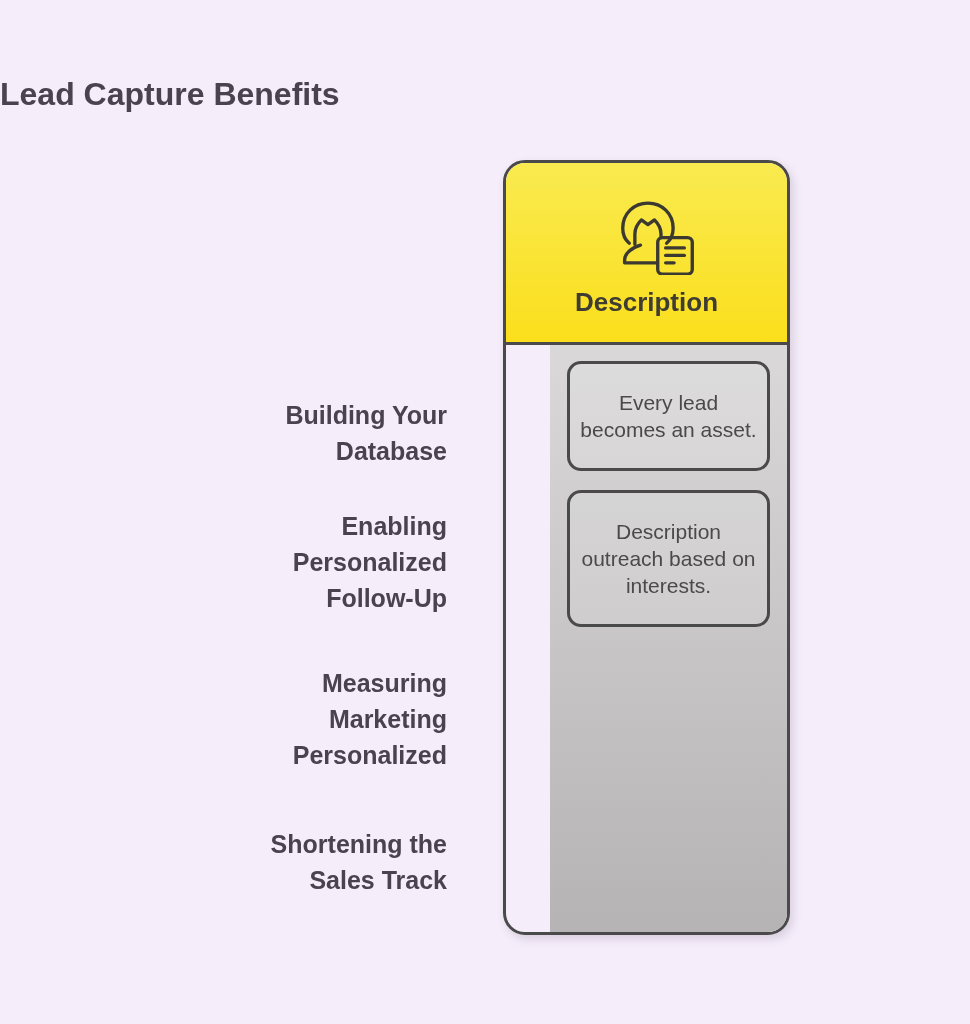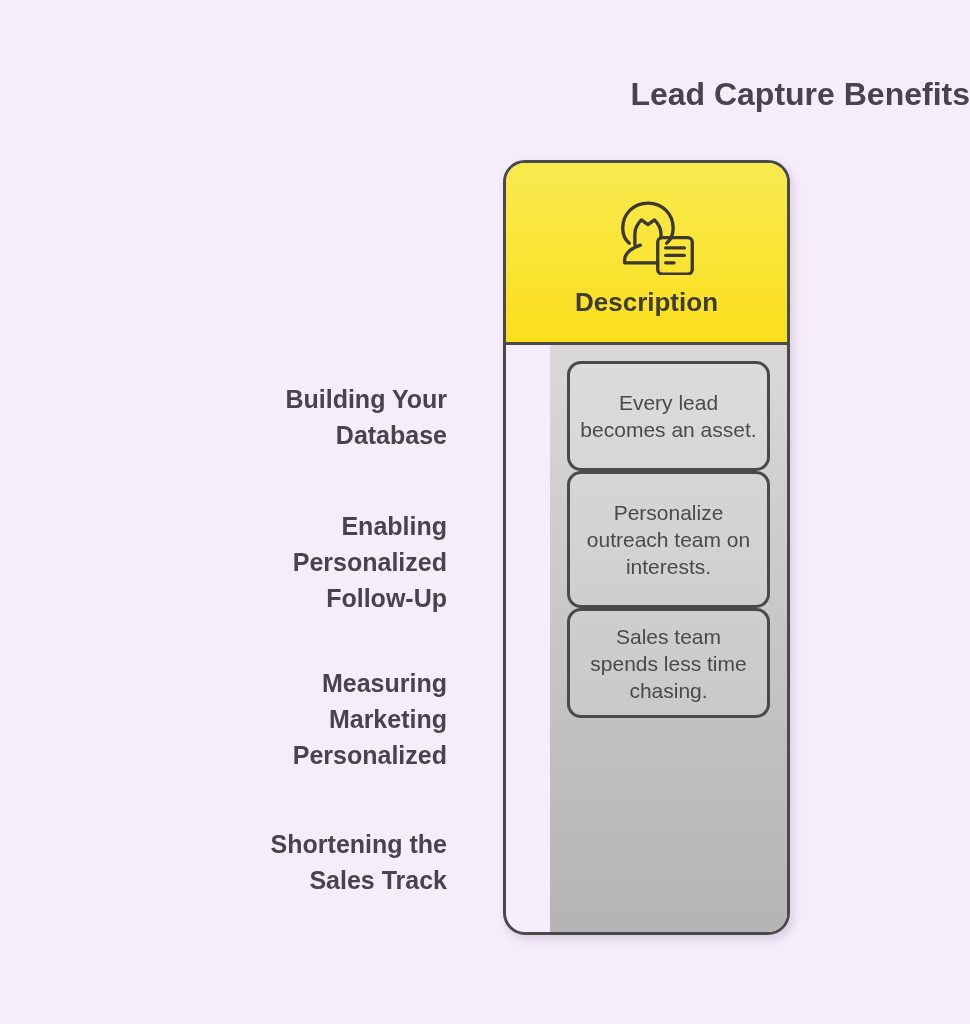--- a/index.html
+++ b/index.html
@@ -21,37 +21,37 @@
     height: 1024px;
     background: var(--background);
     overflow: hidden;
     font-family: "Liberation Sans", sans-serif;
   }
   .title {
     position: absolute;
     top: 76px;
     left: 0;
     width: 100%;
-    text-align: right;
+    text-align: left;
     font-size: 32px;
     font-weight: bold;
     color: var(--title-text);
   }
   
   .label {
     position: absolute;
     right: 523px;
     transform: translateY(-50%);
     text-align: right;
     font-size: 25px;
     font-weight: bold;
     line-height: 36px;
     color: var(--title-text);
   }
-  .label-1 { top: 417px; width: 220px; }
+  .label-1 { top: 433px; width: 220px; }
   .label-2 { top: 562px; width: 190px; }
   .label-3 { top: 719px; width: 190px; }
   .label-4 { top: 862px; width: 210px; }
   
   .card {
     position: absolute;
     left: 503px;
     top: 160px;
     width: 287px;
     height: 775px;
@@ -75,20 +75,21 @@
     margin-top: 12px;
     font-size: 26px;
     font-weight: bold;
     color: var(--header-text);
   }
   .card-body {
     height: 587px;
     padding: 16px 17px 32px 17px;
     display: flex;
     flex-direction: column;
+    gap: 19px;
     background: linear-gradient(180deg, var(--body-gradient-top), var(--body-gradient-bottom));
     margin-left: 44px;
   }
   .box {
     flex: none;
     border: 3px solid var(--border);
     border-radius: 14px;
     background: rgba(255, 255, 255, 0.12);
     display: flex;
     align-items: center;
@@ -136,21 +137,18 @@
         <line x1="70" y1="77" x2="79" y2="77"></line>
       </svg>
       <div class="card-header-label">Description</div>
     </div>
 
     <div class="card-body">
       <div class="box box-short box-1">
         <span>Every lead becomes an asset.</span>
       </div>
       <div class="box box-tall box-2">
-        <span>Personalize outreach team on interests.</span>
-      </div>
-      <div class="box box-short box-4">
-        <span>Sales team spends less time chasing.</span>
+        <span>Description outreach based on interests.</span>
       </div>
     </div>
 
   </div>
 </div>
 
 </body></html>

